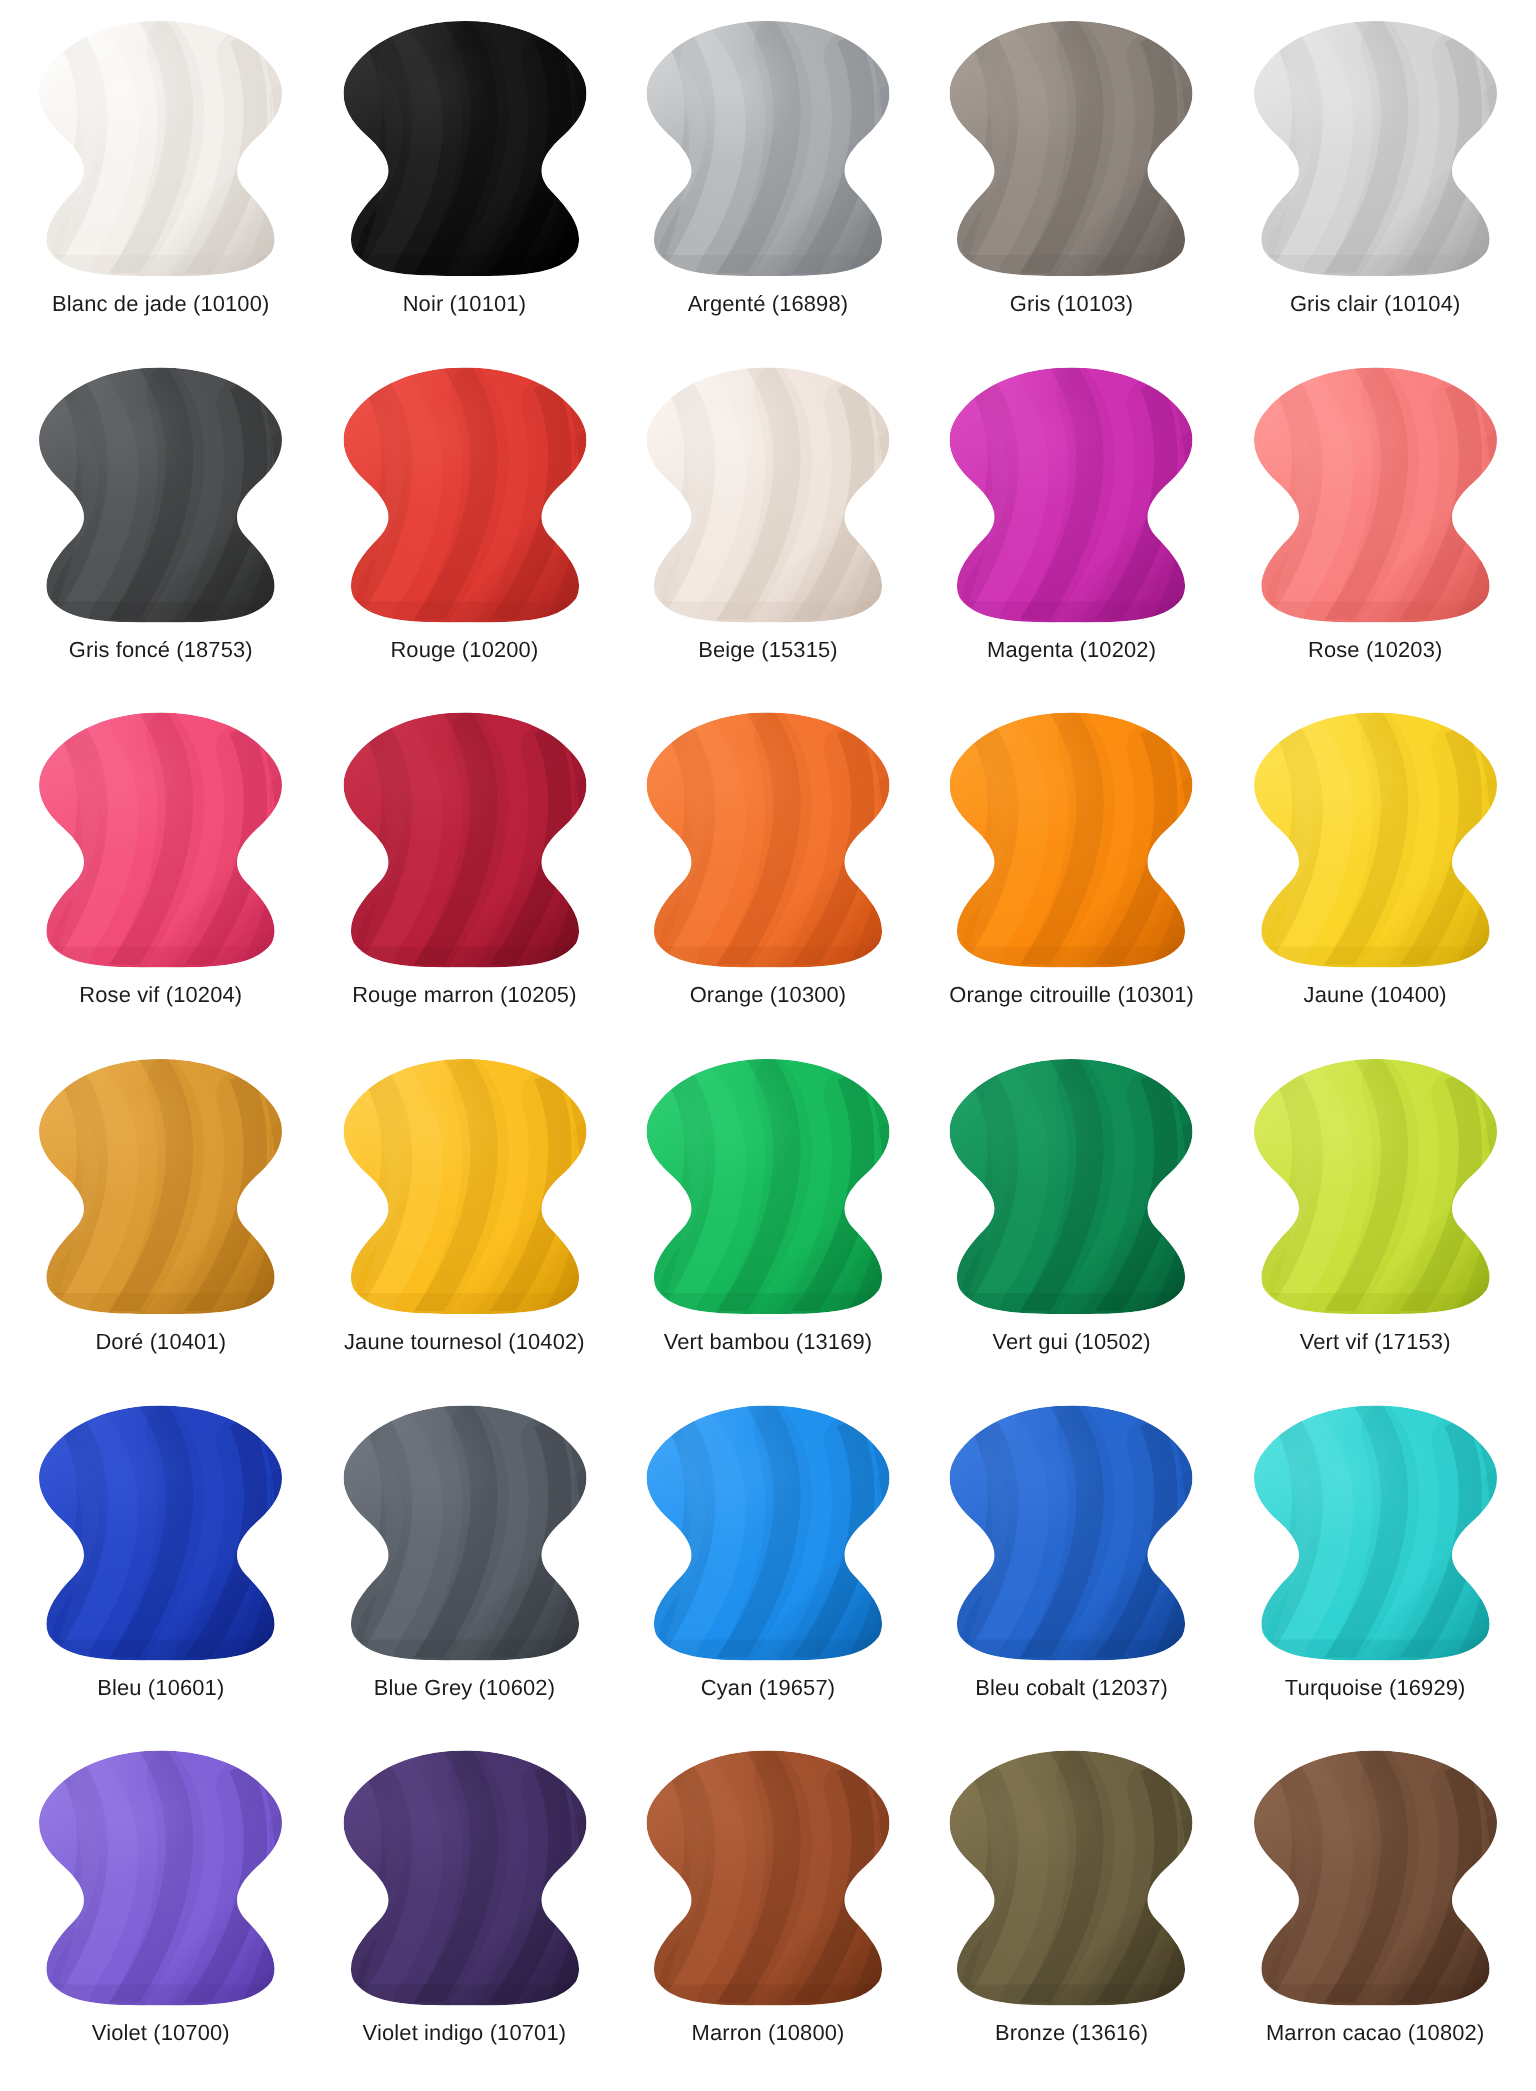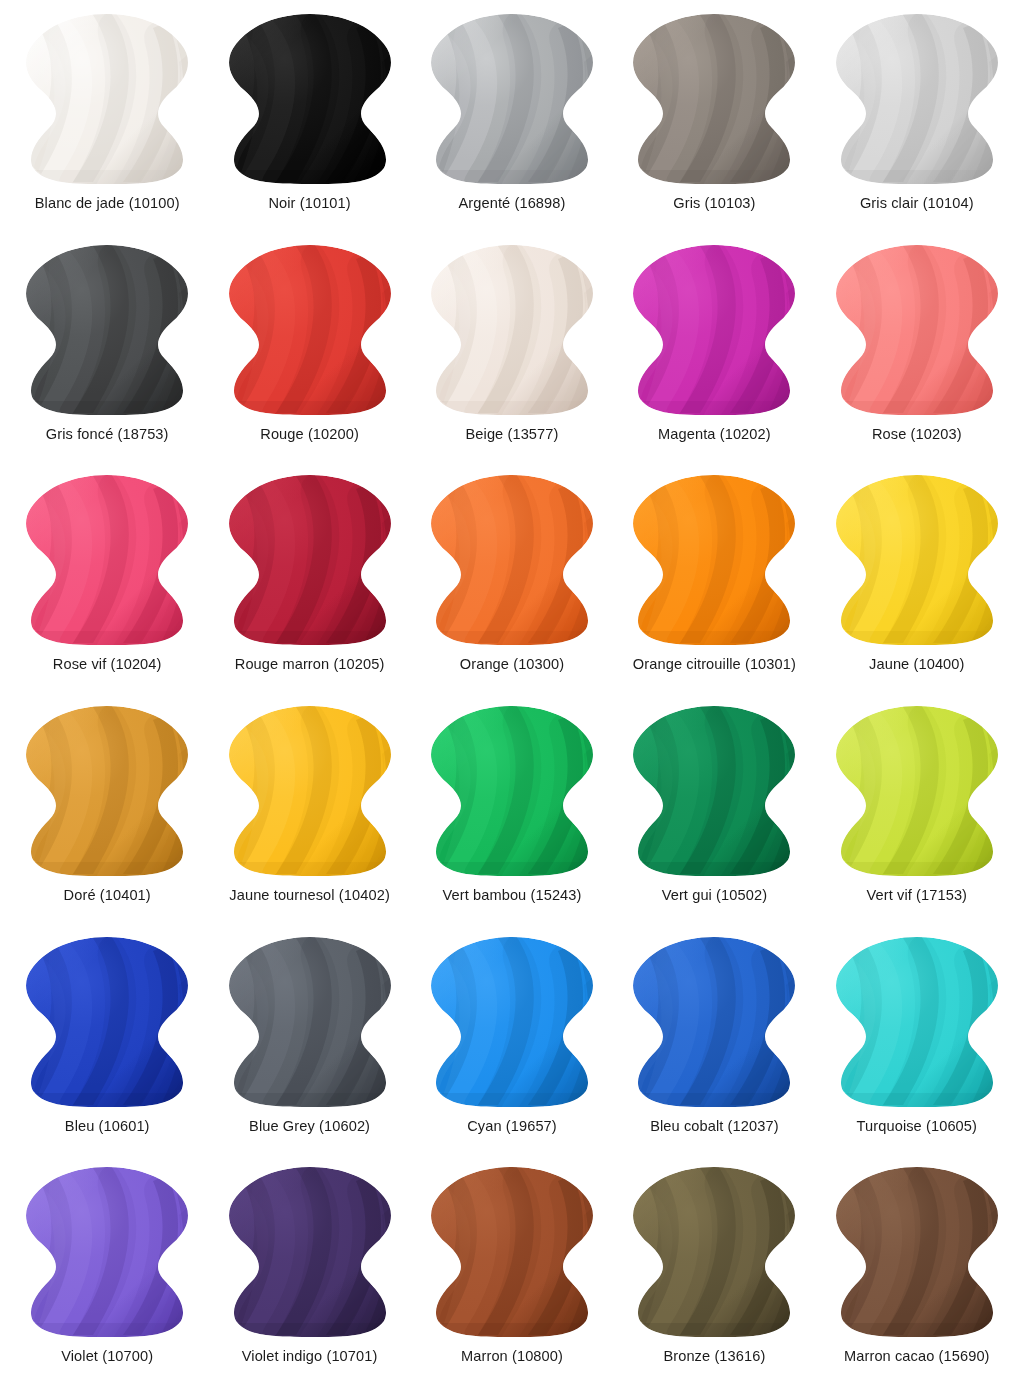--- a/index.html
+++ b/index.html
@@ -356,21 +356,21 @@
             <path d="M176 40 C186 80 178 128 156 160 C150 170 150 176 152 178 L130 178 C156 136 168 90 162 52 Z" fill="#D6C7BC" opacity="0.22"></path>
             <path d="M30 0 C66 40 62 104 24 164 L8 150 C40 96 44 42 14 6 Z" fill="#C4B2A5" opacity="0.2"></path>
             <path d="M92 0 C124 44 116 108 76 172 L56 172 C98 110 106 48 74 2 Z" fill="#C4B2A5" opacity="0.25"></path>
             <path d="M150 12 C172 58 160 118 124 172 L106 172 C144 120 156 62 136 18 Z" fill="#C4B2A5" opacity="0.30000000000000004"></path>
             <path d="M90 4 C124 4 150 16 164 34 C176 49 172 66 156 80 C140 94 136 106 148 118 C162 132 170 146 164 158 C152 174 124 174 90 174 C56 174 28 174 16 158 C10 146 18 132 32 118 C44 106 40 94 24 80 C8 66 4 49 16 34 C30 16 56 4 90 4 Z" fill="url(#sw7-sheen)"></path>
             <path d="M150 2 L182 2 L182 178 L140 178 C170 130 176 60 150 2 Z" fill="#C4B2A5" opacity="0.30"></path>
             <path d="M8 160 L172 160 L172 180 L8 180 Z" fill="#C4B2A5" opacity="0.16"></path>
           </g>
         </svg>
       </div>
-      <div class="swatch-label">Beige (13577)</div>
+      <div class="swatch-label">Beige (15315)</div>
     </div>
     <div class="swatch-cell">
       <div class="swatch-figure">
         <svg viewBox="0 0 180 178" preserveAspectRatio="xMidYMid meet">
           <defs>
             <linearGradient id="sw8-base" x1="0%" y1="0%" x2="100%" y2="100%">
               <stop offset="0%" stop-color="#DE4FC4" stop-opacity="1"></stop>
               <stop offset="28%" stop-color="#CC2EB0" stop-opacity="1"></stop>
               <stop offset="68%" stop-color="#CC2EB0" stop-opacity="1"></stop>
               <stop offset="88%" stop-color="#A81D90" stop-opacity="1"></stop>
@@ -736,21 +736,21 @@
             <path d="M176 40 C186 80 178 128 156 160 C150 170 150 176 152 178 L130 178 C156 136 168 90 162 52 Z" fill="#0C9646" opacity="0.22"></path>
             <path d="M30 0 C66 40 62 104 24 164 L8 150 C40 96 44 42 14 6 Z" fill="#077236" opacity="0.2"></path>
             <path d="M92 0 C124 44 116 108 76 172 L56 172 C98 110 106 48 74 2 Z" fill="#077236" opacity="0.25"></path>
             <path d="M150 12 C172 58 160 118 124 172 L106 172 C144 120 156 62 136 18 Z" fill="#077236" opacity="0.30000000000000004"></path>
             <path d="M90 4 C124 4 150 16 164 34 C176 49 172 66 156 80 C140 94 136 106 148 118 C162 132 170 146 164 158 C152 174 124 174 90 174 C56 174 28 174 16 158 C10 146 18 132 32 118 C44 106 40 94 24 80 C8 66 4 49 16 34 C30 16 56 4 90 4 Z" fill="url(#sw17-sheen)"></path>
             <path d="M150 2 L182 2 L182 178 L140 178 C170 130 176 60 150 2 Z" fill="#077236" opacity="0.30"></path>
             <path d="M8 160 L172 160 L172 180 L8 180 Z" fill="#077236" opacity="0.16"></path>
           </g>
         </svg>
       </div>
-      <div class="swatch-label">Vert bambou (15243)</div>
+      <div class="swatch-label">Vert bambou (13169)</div>
     </div>
     <div class="swatch-cell">
       <div class="swatch-figure">
         <svg viewBox="0 0 180 178" preserveAspectRatio="xMidYMid meet">
           <defs>
             <linearGradient id="sw18-base" x1="0%" y1="0%" x2="100%" y2="100%">
               <stop offset="0%" stop-color="#23A56A" stop-opacity="1"></stop>
               <stop offset="28%" stop-color="#0E8A52" stop-opacity="1"></stop>
               <stop offset="68%" stop-color="#0E8A52" stop-opacity="1"></stop>
               <stop offset="88%" stop-color="#076B3E" stop-opacity="1"></stop>
@@ -1002,21 +1002,21 @@
             <path d="M176 40 C186 80 178 128 156 160 C150 170 150 176 152 178 L130 178 C156 136 168 90 162 52 Z" fill="#1BB2B4" opacity="0.22"></path>
             <path d="M30 0 C66 40 62 104 24 164 L8 150 C40 96 44 42 14 6 Z" fill="#0D8A8C" opacity="0.2"></path>
             <path d="M92 0 C124 44 116 108 76 172 L56 172 C98 110 106 48 74 2 Z" fill="#0D8A8C" opacity="0.25"></path>
             <path d="M150 12 C172 58 160 118 124 172 L106 172 C144 120 156 62 136 18 Z" fill="#0D8A8C" opacity="0.30000000000000004"></path>
             <path d="M90 4 C124 4 150 16 164 34 C176 49 172 66 156 80 C140 94 136 106 148 118 C162 132 170 146 164 158 C152 174 124 174 90 174 C56 174 28 174 16 158 C10 146 18 132 32 118 C44 106 40 94 24 80 C8 66 4 49 16 34 C30 16 56 4 90 4 Z" fill="url(#sw24-sheen)"></path>
             <path d="M150 2 L182 2 L182 178 L140 178 C170 130 176 60 150 2 Z" fill="#0D8A8C" opacity="0.30"></path>
             <path d="M8 160 L172 160 L172 180 L8 180 Z" fill="#0D8A8C" opacity="0.16"></path>
           </g>
         </svg>
       </div>
-      <div class="swatch-label">Turquoise (10605)</div>
+      <div class="swatch-label">Turquoise (16929)</div>
     </div>
     <div class="swatch-cell">
       <div class="swatch-figure">
         <svg viewBox="0 0 180 178" preserveAspectRatio="xMidYMid meet">
           <defs>
             <linearGradient id="sw25-base" x1="0%" y1="0%" x2="100%" y2="100%">
               <stop offset="0%" stop-color="#9B80E6" stop-opacity="1"></stop>
               <stop offset="28%" stop-color="#7E5FD6" stop-opacity="1"></stop>
               <stop offset="68%" stop-color="#7E5FD6" stop-opacity="1"></stop>
               <stop offset="88%" stop-color="#6245B8" stop-opacity="1"></stop>
@@ -1192,15 +1192,15 @@
             <path d="M176 40 C186 80 178 128 156 160 C150 170 150 176 152 178 L130 178 C156 136 168 90 162 52 Z" fill="#573928" opacity="0.22"></path>
             <path d="M30 0 C66 40 62 104 24 164 L8 150 C40 96 44 42 14 6 Z" fill="#3C2517" opacity="0.2"></path>
             <path d="M92 0 C124 44 116 108 76 172 L56 172 C98 110 106 48 74 2 Z" fill="#3C2517" opacity="0.25"></path>
             <path d="M150 12 C172 58 160 118 124 172 L106 172 C144 120 156 62 136 18 Z" fill="#3C2517" opacity="0.30000000000000004"></path>
             <path d="M90 4 C124 4 150 16 164 34 C176 49 172 66 156 80 C140 94 136 106 148 118 C162 132 170 146 164 158 C152 174 124 174 90 174 C56 174 28 174 16 158 C10 146 18 132 32 118 C44 106 40 94 24 80 C8 66 4 49 16 34 C30 16 56 4 90 4 Z" fill="url(#sw29-sheen)"></path>
             <path d="M150 2 L182 2 L182 178 L140 178 C170 130 176 60 150 2 Z" fill="#3C2517" opacity="0.30"></path>
             <path d="M8 160 L172 160 L172 180 L8 180 Z" fill="#3C2517" opacity="0.16"></path>
           </g>
         </svg>
       </div>
-      <div class="swatch-label">Marron cacao (15690)</div>
+      <div class="swatch-label">Marron cacao (10802)</div>
     </div>
   </div>
 
 </body></html>

